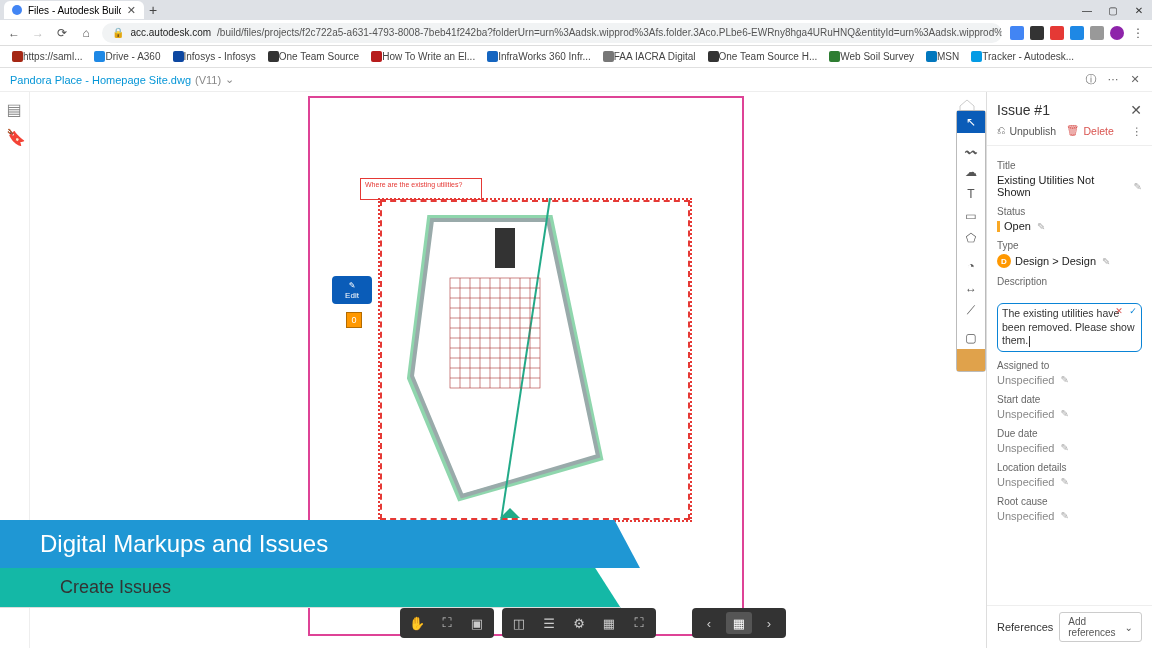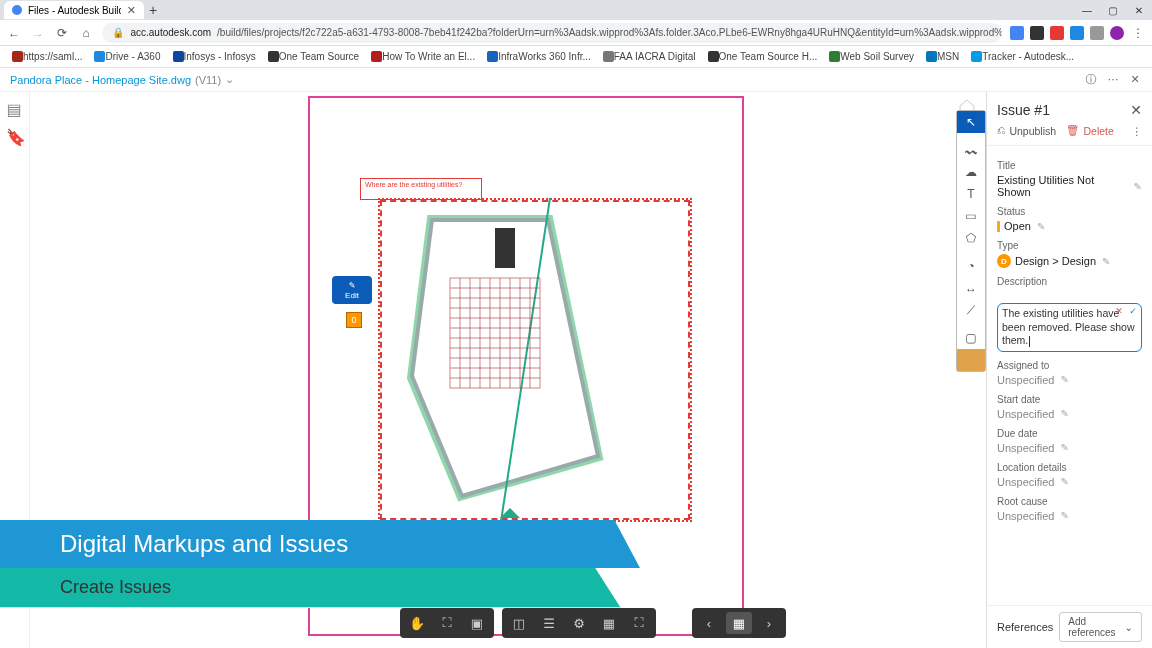--- a/index.html
+++ b/index.html
@@ -86,21 +86,21 @@
   .desc-ctr span { width: 12px; height: 12px; font-size: 9px; display: flex; align-items: center; justify-content: center; }
   .desc-x { color: #d9534f; }
   .desc-ok { color: #0a84d6; }
   .cursor { border-left: 1px solid #333; height: 11px; display: inline-block; margin-left: 1px; vertical-align: middle; }
 
   .ip-foot { border-top: 1px solid #eee; padding: 6px 10px; display: flex; align-items: center; gap: 6px; font-size: 11px; }
   .add-ref { border: 1px solid #ccc; border-radius: 3px; padding: 3px 8px; font-size: 10px; color: #555; display: flex; align-items: center; gap: 4px; margin-left: auto; }
 
   
   .banner { position: absolute; left: 0; top: 520px; width: 640px; }
-  .banner-top { background: #1f97d4; height: 48px; clip-path: polygon(0 0, 96% 0, 100% 100%, 0 100%); display: flex; align-items: center; padding-left: 60px; color: #fff; font-size: 24px; font-weight: 300; }
+  .banner-top { background: #1f97d4; height: 48px; clip-path: polygon(0 0, 96% 0, 100% 100%, 0 100%); display: flex; align-items: center; padding-left: 40px; color: #fff; font-size: 24px; font-weight: 300; }
   .banner-bot { background: #14b8a6; height: 40px; clip-path: polygon(0 0, 93% 0, 97% 100%, 0 100%); display: flex; align-items: center; padding-left: 60px; color: #333; font-size: 18px; font-weight: 300; border-bottom: 1px solid #ddd; }
 </style>
 </head>
 <body>
 
 <div class="browser-tabs">
   <div class="tab">
     <span class="tab-favicon"></span>
     <span class="tab-title">Files - Autodesk Build</span>
     <span class="tab-close">✕</span>

